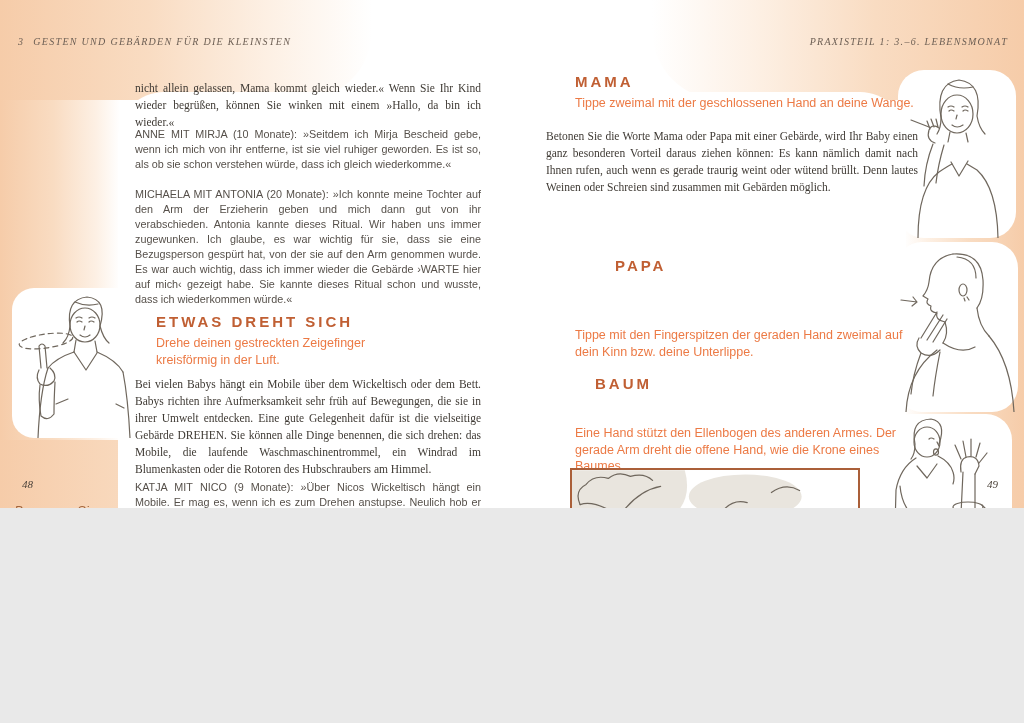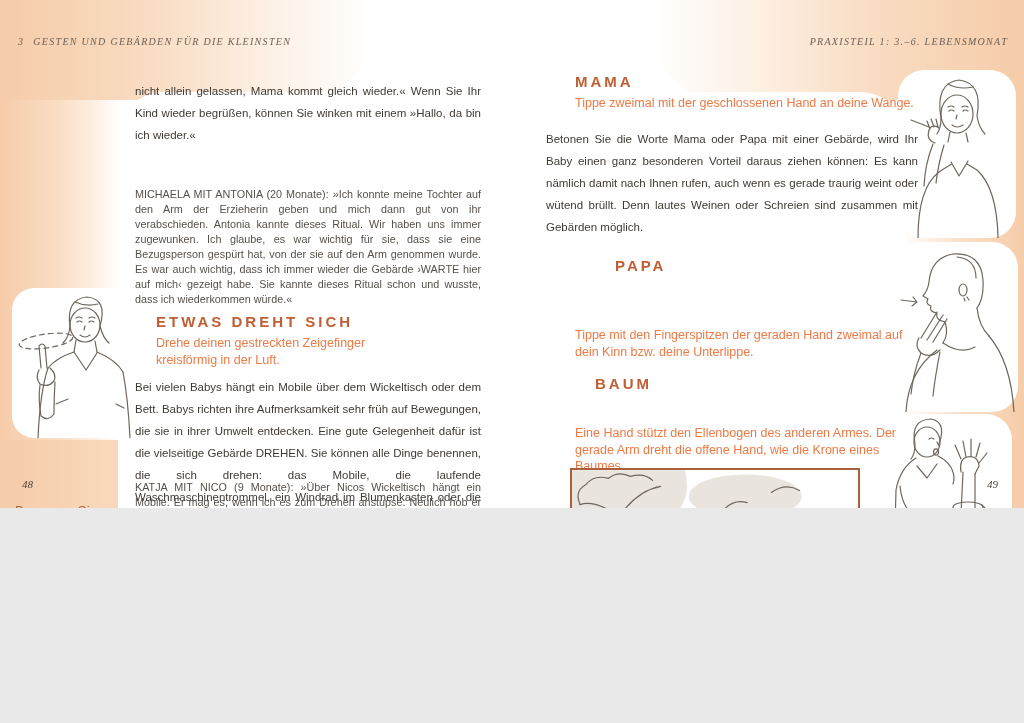--- a/index.html
+++ b/index.html
@@ -26,21 +26,21 @@
            color:#6e6055;z-index:3;white-space:nowrap;}
   .runhead-left{left:18px;}
   .runhead-right{right:16px;text-align:left;}
   .runhead .chnum{margin-right:9px;}
   .pagenum{position:absolute;bottom:18px;font-weight:normal;font-style:italic;font-size:11px;
            color:#4d443b;z-index:3;}
   .pagenum-left{left:22px;}
   .pagenum-right{right:26px;}
   
   .tb{position:absolute;z-index:3;}
-  .serif-para{font-family:Liberation Sans, sans-serif;font-size:11.5px;line-height:22px;
+  .serif-para{font-family:Liberation Serif, serif;font-size:11.5px;line-height:17px;
               text-align:justify;color:#3f3a34;}
   .quote{font-family:"Liberation Sans",sans-serif;font-size:10.8px;line-height:15px;
          text-align:justify;color:#56504a;}
   .sec-title{font-family:"Liberation Sans",sans-serif;font-weight:bold;font-size:15px;
              letter-spacing:3px;color:#c05f33;}
   .sec-sub{font-family:"Liberation Sans",sans-serif;font-size:12.5px;line-height:16.5px;
            color:#ec7a45;}
   .margin-note{position:absolute;left:4px;top:502px;width:102px;z-index:3;text-align:center;
      font-family:"Liberation Sans",sans-serif;font-style:italic;font-size:13px;
      line-height:18px;color:#a2653c;}
@@ -73,20 +73,21 @@
 
   <div class="runhead runhead-left">
     <span class="chnum">3</span><span>GESTEN UND GEBÄRDEN FÜR DIE KLEINSTEN</span>
   </div>
   <div class="runhead runhead-right">
     <span>PRAXISTEIL 1: 3.–6. LEBENSMONAT</span>
   </div>
 
   <div class="tb serif-para" style="left:135px;top:80px;width:346px;">nicht allein gelassen, Mama kommt gleich wieder.« Wenn Sie Ihr Kind wieder begrüßen, können Sie winken mit einem »Hallo, da bin ich wieder.«</div>
 
+  <div class="tb quote" style="left:135px;top:127px;width:346px;">ANNE MIT MIRJA (10 Monate): »Seitdem ich Mirja Bescheid gebe, wenn ich mich von ihr entferne, ist sie viel ruhiger geworden. Es ist so, als ob sie schon verstehen würde, dass ich gleich wiederkomme.«</div>
 
   <div class="tb quote" style="left:135px;top:187px;width:346px;">MICHAELA MIT ANTONIA (20 Monate): »Ich konnte meine Tochter auf den Arm der Erzieherin geben und mich dann gut von ihr verabschieden. Antonia kannte dieses Ritual. Wir haben uns immer zugewunken. Ich glaube, es war wichtig für sie, dass sie eine Bezugsperson gespürt hat, von der sie auf den Arm genommen wurde. Es war auch wichtig, dass ich immer wieder die Gebärde ›WARTE hier auf mich‹ gezeigt habe. Sie kannte dieses Ritual schon und wusste, dass ich wiederkommen würde.«</div>
 
   <div class="tb sec-title" style="left:156px;top:313px;">ETWAS DREHT SICH</div>
   <div class="tb sec-sub" style="left:156px;top:335px;width:268px;">Drehe deinen gestreckten Zeigefinger kreisförmig in der Luft.</div>
 
   <div class="tb serif-para" style="left:135px;top:376px;width:346px;">Bei vielen Babys hängt ein Mobile über dem Wickeltisch oder dem Bett. Babys richten ihre Aufmerksamkeit sehr früh auf Bewegungen, die sie in ihrer Umwelt entdecken. Eine gute Gelegenheit dafür ist die vielseitige Gebärde DREHEN. Sie können alle Dinge benennen, die sich drehen: das Mobile, die laufende Waschmaschinentrommel, ein Windrad im Blumenkasten oder die Rotoren des Hubschraubers am Himmel.</div>
 
   <div class="tb quote" style="left:135px;top:480px;width:346px;">KATJA MIT NICO (9 Monate): »Über Nicos Wickeltisch hängt ein Mobile. Er mag es, wenn ich es zum Drehen anstupse. Neulich hob er seinen Arm zum Mobile. Ich konnte erkennen, dass er meine Drehbewegung versuchte nachzumachen. Seine Bewegungen sahen zwar eher wie ein Hin und Her aus als ein Drehen. Seine Botschaft war allerdings eindeutig: Ich sollte dem Mobile einen erneuten Stups geben, damit es sich wieder drehte.«</div>
 

